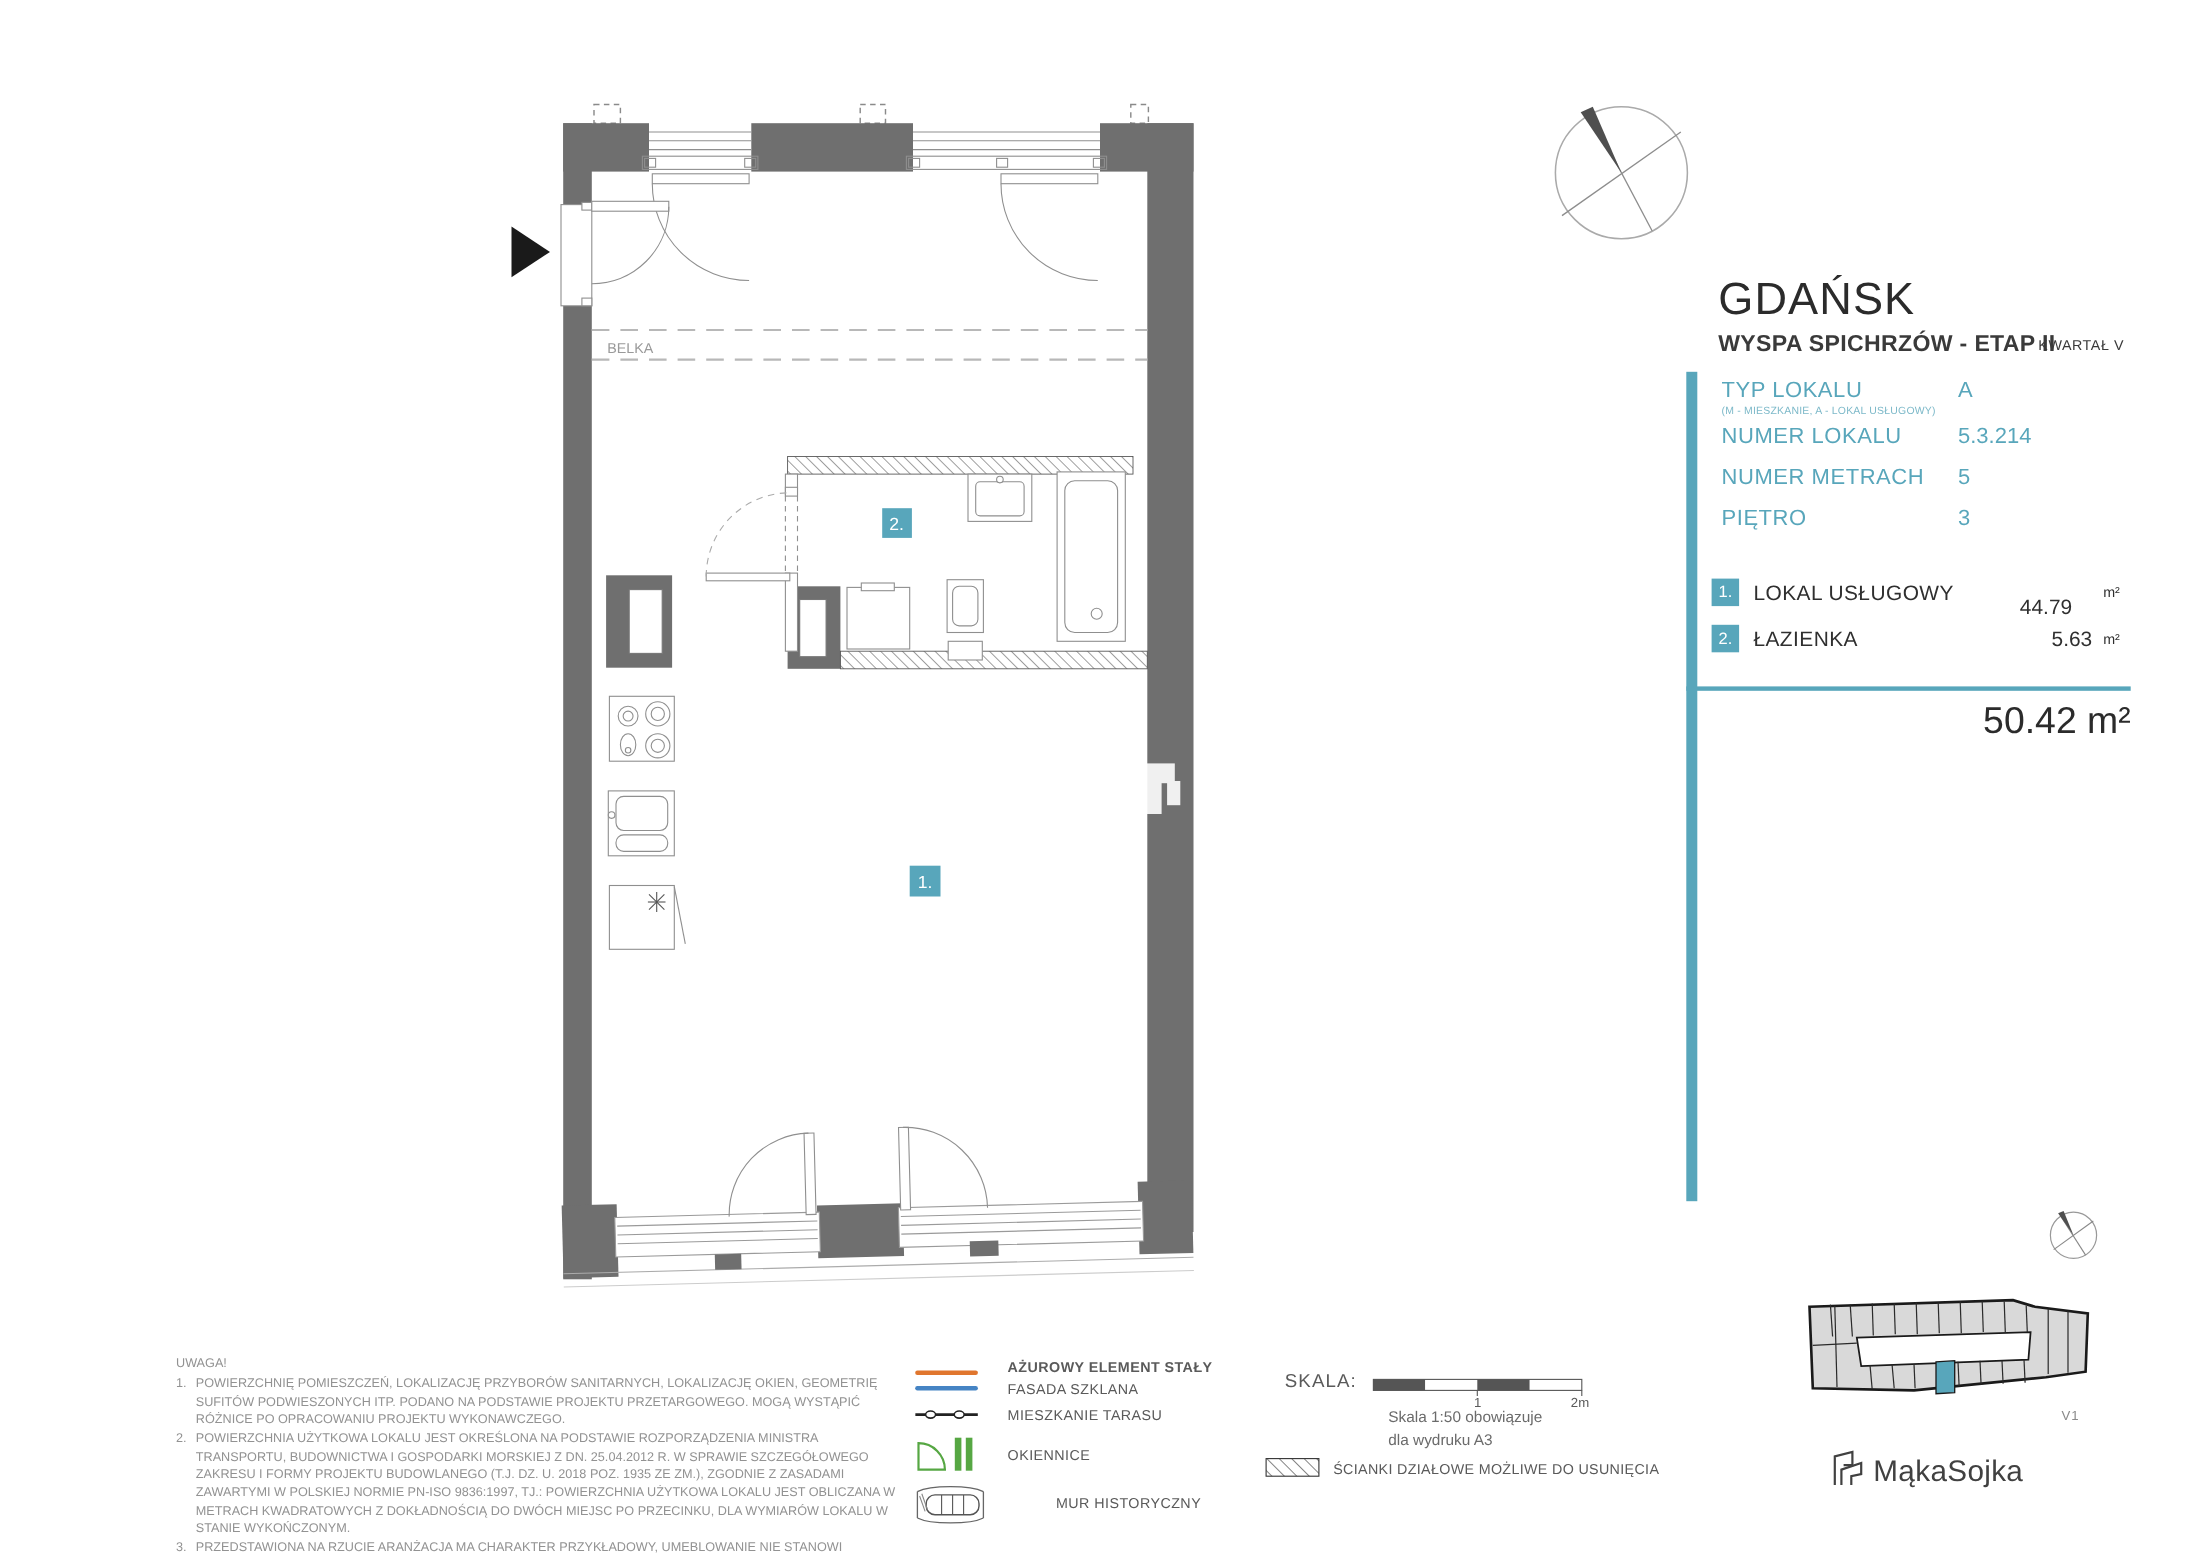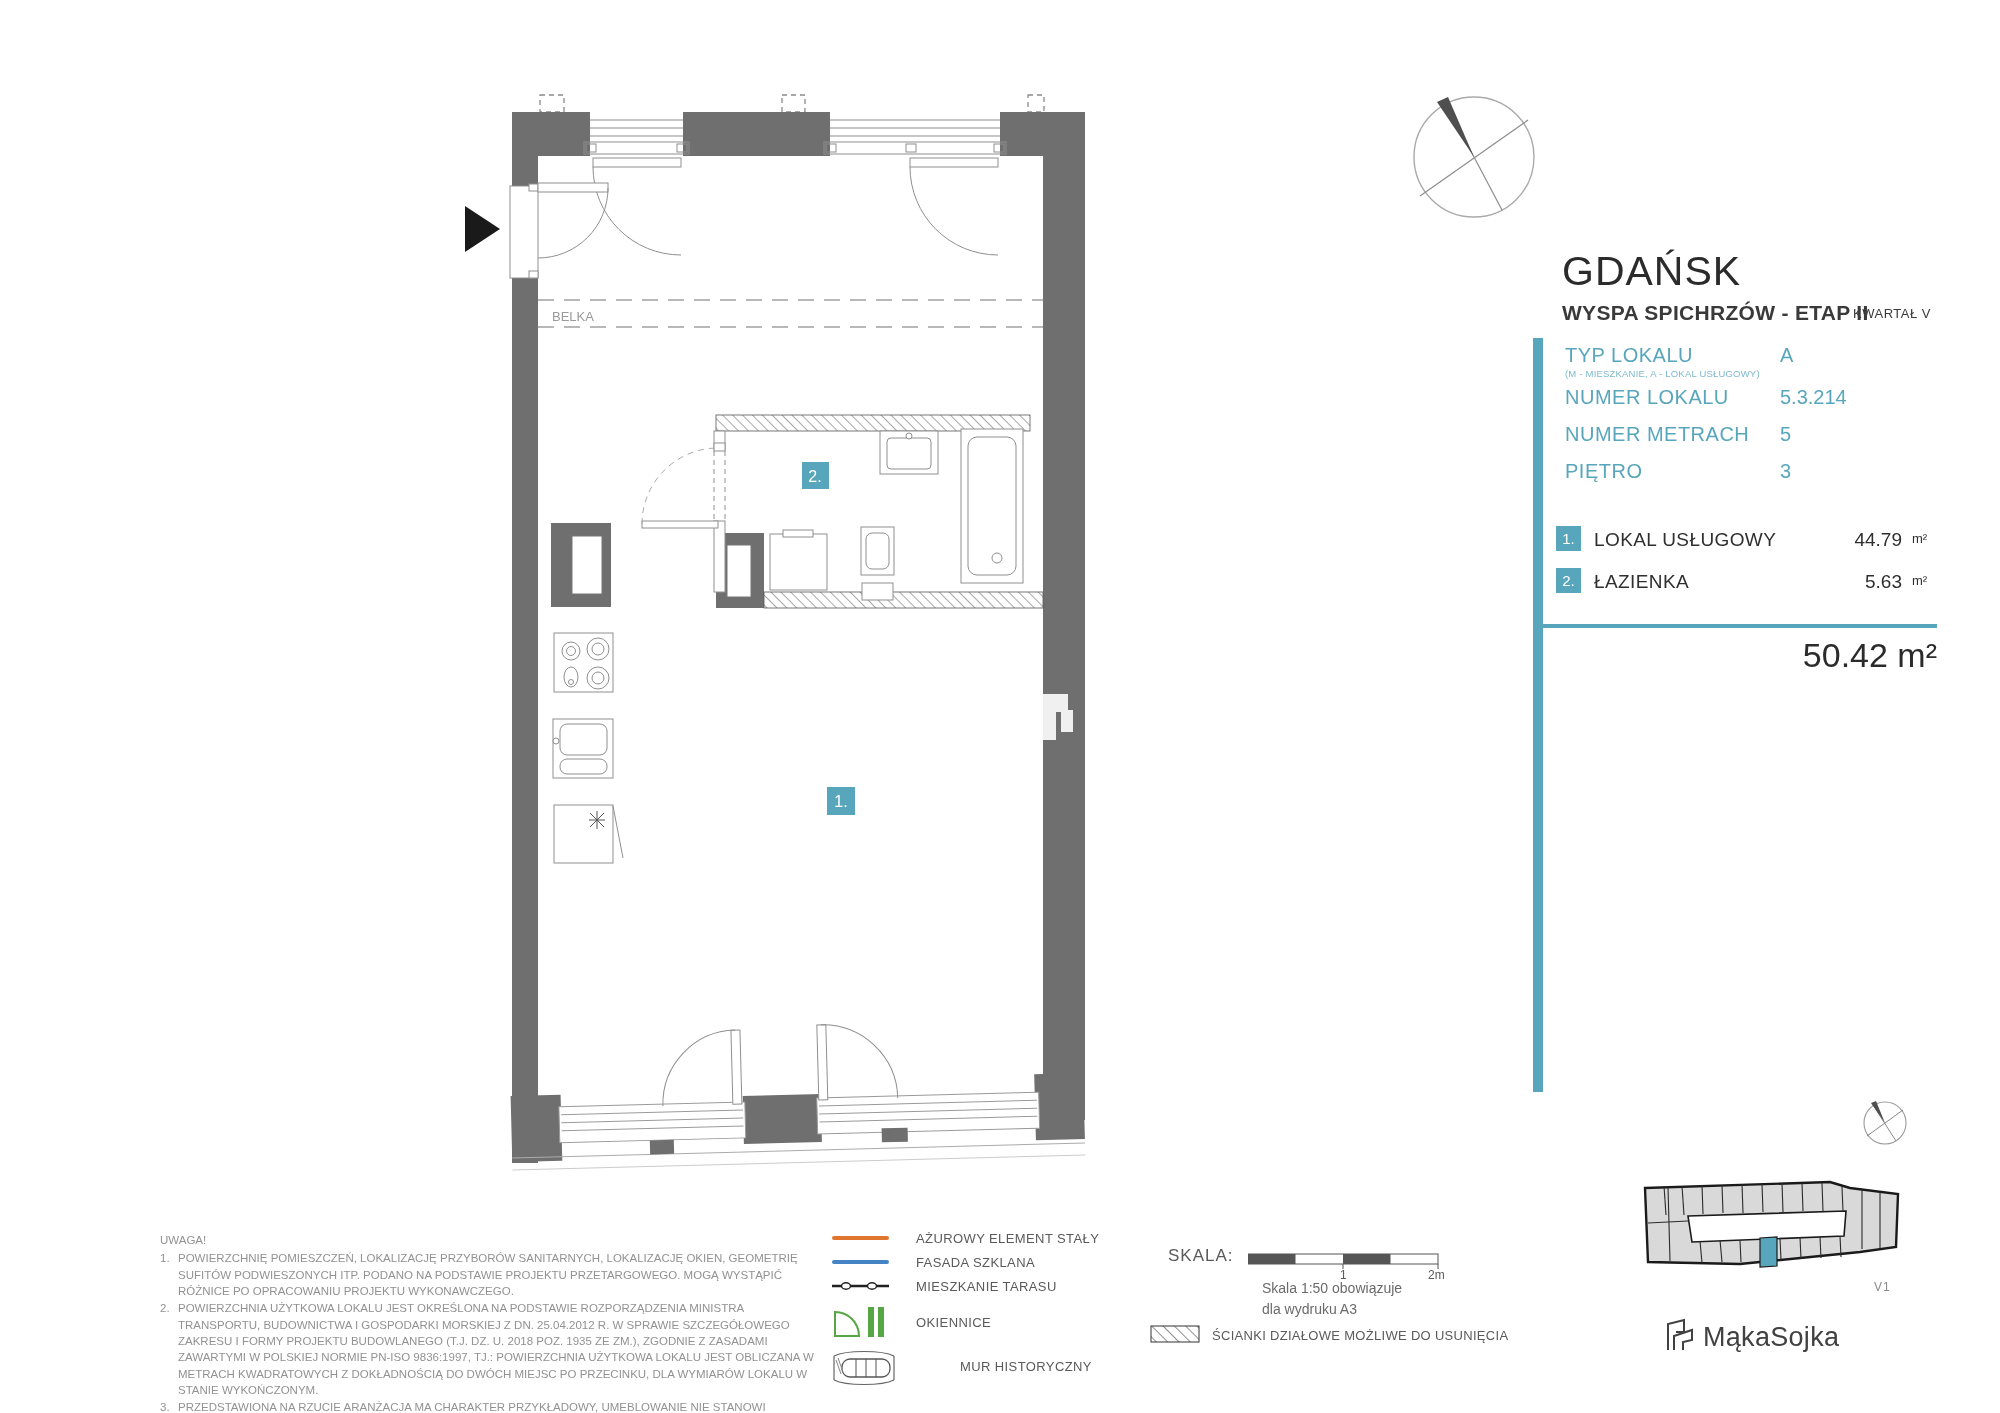--- a/index.html
+++ b/index.html
@@ -246,21 +246,21 @@
   <div style="position:relative;height:37px;">
     <div class="inforow-label">PIĘTRO</div>
     <div class="inforow-value abs" style="left:215px;top:0;">3</div>
   </div>
 </div>
 
 <div class="abs" style="left:1556px;top:526px;width:384px;">
   <div style="position:relative;height:42px;">
     <span class="room-badge abs" style="left:0;top:0;">1.</span>
     <span class="room-name abs" style="left:38px;top:3px;">LOKAL USŁUGOWY</span>
-    <span class="room-area abs" style="left:262px;top:3px;">44.79</span>
+    <span class="room-area abs" style="left:262px;top:16px;text-align:center;">44.79</span>
     <span class="room-unit abs" style="left:356px;top:5px;">m²</span>
   </div>
   <div style="position:relative;height:42px;">
     <span class="room-badge abs" style="left:0;top:0;">2.</span>
     <span class="room-name abs" style="left:38px;top:3px;">ŁAZIENKA</span>
     <span class="room-area abs" style="left:262px;top:3px;">5.63</span>
     <span class="room-unit abs" style="left:356px;top:5px;">m²</span>
   </div>
 </div>
 
@@ -270,21 +270,21 @@
 <div class="abs notes">
   <div>UWAGA!</div>
   <ol>
     <li>POWIERZCHNIĘ POMIESZCZEŃ, LOKALIZACJĘ PRZYBORÓW SANITARNYCH, LOKALIZACJĘ OKIEN, GEOMETRIĘ SUFITÓW PODWIESZONYCH  ITP. PODANO NA PODSTAWIE PROJEKTU PRZETARGOWEGO. MOGĄ WYSTĄPIĆ  RÓŻNICE PO OPRACOWANIU PROJEKTU WYKONAWCZEGO.</li>
     <li>POWIERZCHNIA UŻYTKOWA LOKALU JEST OKREŚLONA NA PODSTAWIE ROZPORZĄDZENIA MINISTRA TRANSPORTU, BUDOWNICTWA I GOSPODARKI MORSKIEJ Z DN. 25.04.2012 R. W  SPRAWIE SZCZEGÓŁOWEGO ZAKRESU I FORMY PROJEKTU BUDOWLANEGO (T.J. DZ. U. 2018 POZ. 1935 ZE ZM.), ZGODNIE Z ZASADAMI ZAWARTYMI W POLSKIEJ NORMIE PN-ISO 9836:1997, TJ.: POWIERZCHNIA UŻYTKOWA LOKALU JEST OBLICZANA W METRACH KWADRATOWYCH Z DOKŁADNOŚCIĄ DO DWÓCH MIEJSC PO PRZECINKU, DLA WYMIARÓW LOKALU W STANIE WYKOŃCZONYM.</li>
     <li>PRZEDSTAWIONA NA RZUCIE ARANŻACJA MA CHARAKTER PRZYKŁADOWY, UMEBLOWANIE NIE STANOWI WYPOSAŻENIA NABYWANEGO LOKALU.</li>
   </ol>
 </div>
 
 <div class="abs" style="left:832px;top:1226px;width:300px;">
-  <div style="display:flex;align-items:center;height:24px;">
+  <div style="display:flex;align-items:flex-end;height:24px;font-weight:bold;">
     <span class="swatch-line" style="background:#e0762e;"></span>
     <span class="legend-label" style="margin-left:27px;">AŻUROWY ELEMENT STAŁY</span>
   </div>
   <div style="display:flex;align-items:center;height:24px;">
     <span class="swatch-line" style="background:#4584c4;"></span>
     <span class="legend-label" style="margin-left:27px;">FASADA SZKLANA</span>
   </div>
   <div style="display:flex;align-items:center;height:24px;">
     <svg width="57" height="14" viewBox="0 0 57 14">
       <line x1="0" y1="7" x2="57" y2="7" stroke="#222" stroke-width="2.4"></line>

